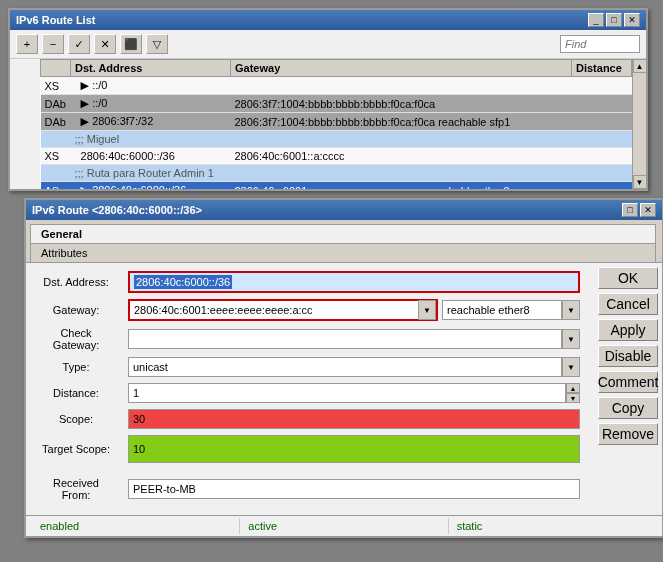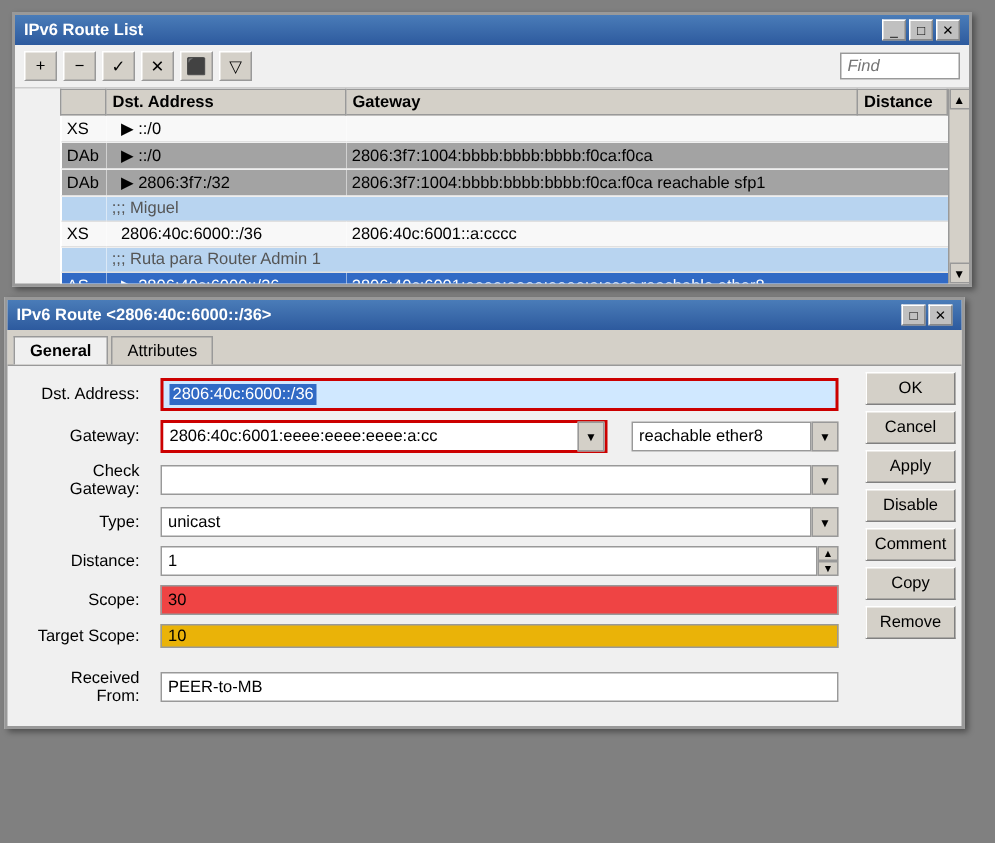--- a/index.html
+++ b/index.html
@@ -87,33 +87,34 @@
 
     .flag-col { width: 30px; }
     .dst-col { width: 160px; }
     .gw-col { }
     .dist-col { width: 60px; margin-top: 11px; }
 
     
     .window-route-detail {
       position: absolute;
       top: 198px;
-      left: 3px;
+      left: 24px;
       width: 640px;
       background: #f0f0f0;
       border: 2px solid #999;
       box-shadow: 2px 2px 4px rgba(0,0,0,0.4);
       z-index: 10;
     }
 
     .tabs {
       display: flex;
       background: #d4d0c8;
       padding: 4px 4px 0;
       border-bottom: 1px solid #999;
+      flex-direction: column;
     }
     .tab {
       padding: 3px 10px;
       background: #d4d0c8;
       border: 1px solid #999;
       border-bottom: none;
       cursor: pointer;
       margin-right: 2px;
       color: #000;
     }
@@ -137,37 +138,37 @@
       padding: 4px 6px;
     }
 
     .form-row {
       display: flex;
       align-items: center;
       margin-bottom: 6px;
     }
     .form-label {
       width: 90px;
-      text-align: right;
+      text-align: center;
       padding-right: 14px;
       color: #000;
       flex-shrink: 0;
     }
 
     .action-btn {
       width: 60px;
       height: 22px;
       background: #d4d0c8;
       border: 1px solid #808080;
       border-top-color: #fff;
       border-left-color: #fff;
       cursor: pointer;
       text-align: center;
       display: flex; align-items: center; justify-content: center;
-      font-size: 11px;
+      font-size: 14px;
     }
 
     .status-bar {
       display: flex;
       border-top: 1px solid #999;
       background: #f0f0f0;
       padding: 2px 6px;
       gap: 0;
     }
     .status-item {
@@ -331,21 +332,21 @@
           <span style="background:#316ac5; color:white; padding: 1px 2px;">2806:40c:6000::/36</span>
         </div>
       </div>
 
       <div class="form-row">
         <span class="form-label">Gateway:</span>
         <div style="flex:1; border: 2px solid #cc0000; display:flex; align-items:center; height:22px; gap:0;">
           <input type="text" style="flex: 1 1 0%; border: none; padding: 2px 4px; height: 100%; background: white; font-size: 11px;" value="2806:40c:6001:eeee:eeee:eeee:a:cc">
           <div class="gw-dropdown">▼</div>
         </div>
-        <span style="margin-left:16px; flex:0 0 120px; border:1px solid #999; background:white; padding:2px 4px; height:20px; display:flex; align-items:center;">reachable ether8</span>
+        <span style="margin-left:4px; flex:0 0 120px; border:1px solid #999; background:white; padding:2px 4px; height:20px; display:flex; align-items:center;">reachable ether8</span>
         <div class="reachable-arrow">▼</div>
       </div>
 
       <div class="form-row">
         <span class="form-label">Check Gateway:</span>
         <div style="flex:1; border:1px solid #999; background:white; height:20px; display:flex; align-items:center;"></div>
         <div class="reachable-arrow">▼</div>
       </div>
 
       <div class="form-row">
@@ -369,21 +370,21 @@
 
       <div class="form-row">
         <span class="form-label">Scope:</span>
         <div style="flex:1; border:1px solid #999; background:#ef4444; height:20px; display:flex; align-items:center; padding: 2px 4px;">
           <span>30</span>
         </div>
       </div>
 
       <div class="form-row">
         <span class="form-label">Target Scope:</span>
-        <div style="flex:1; border:1px solid #999; background:#eab308; height:16px; display:flex; align-items:center; padding: 2px 4px;">
+        <div style="flex:1; border:1px solid #999; background:#84cc16; height:28px; display:flex; align-items:center; padding: 2px 4px;">
           <span>10</span>
         </div>
       </div>
 
       <div style="height:8px;"></div>
 
       <div class="form-row">
         <span class="form-label">Received From:</span>
         <div style="flex:1; border:1px solid #999; background:white; height:20px; display:flex; align-items:center; padding: 2px 4px;">
           <span>PEER-to-MB</span>
@@ -396,13 +397,18 @@
       <div class="action-btn">OK</div>
       <div class="action-btn">Cancel</div>
       <div class="action-btn">Apply</div>
       <div class="action-btn">Disable</div>
       <div class="action-btn">Comment</div>
       <div class="action-btn">Copy</div>
       <div class="action-btn">Remove</div>
     </div>
   </div>
 
+  <div class="status-bar">
+    <div class="status-item">enabled</div>
+    <div class="status-item">active</div>
+    <div class="status-item">static</div>
+  </div>
 </div>
 
 </body></html>

